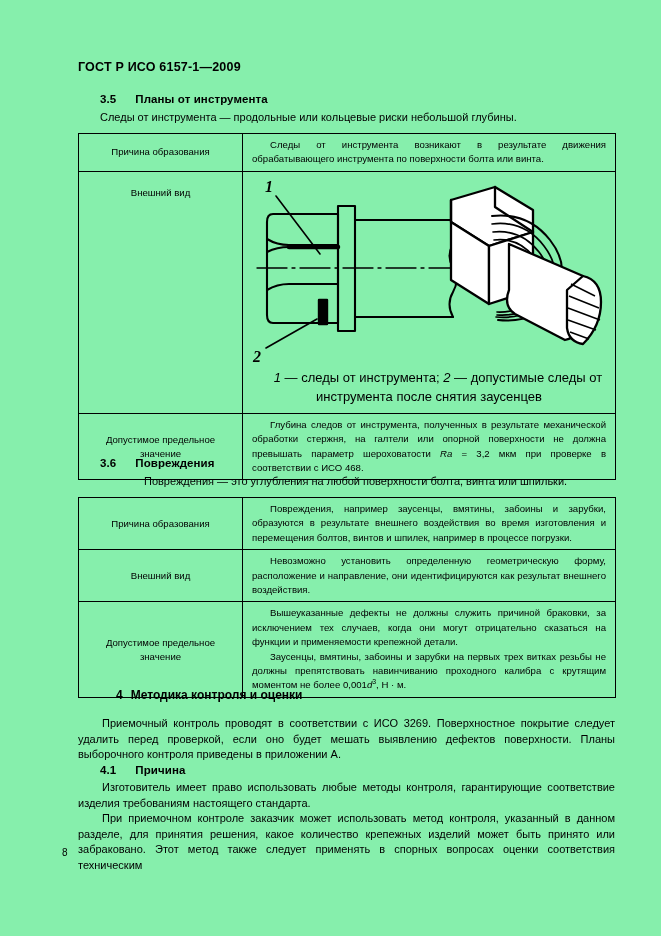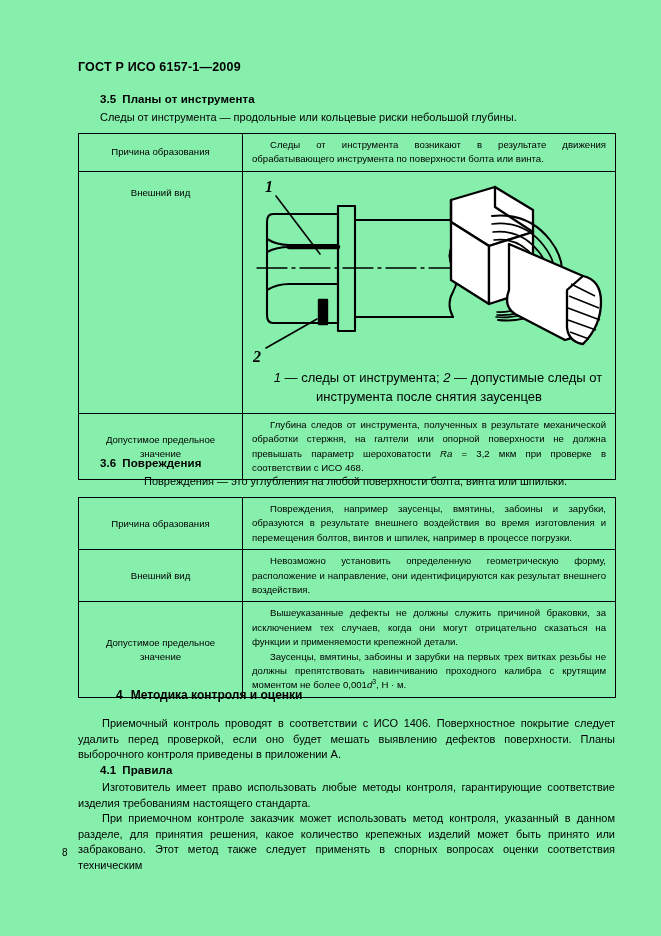--- a/index.html
+++ b/index.html
@@ -28,21 +28,21 @@
     font-weight: bold;
     letter-spacing: 0.2px;
   }
 
   
   .section-head {
     font-size: 11.5px;
     font-weight: bold;
     letter-spacing: 0.1px;
   }
-  .section-head .num { margin-right: 6px; }
+  .section-head .num { margin-right: 19px; }
 
   .body-text {
     font-size: 11px;
     line-height: 1.42;
     text-align: justify;
   }
 
   
   .blk35-head {
     position: absolute;
@@ -293,24 +293,24 @@
           <p>Вышеуказанные дефекты не должны служить причиной браковки, за исключением тех случаев, когда они могут отрицательно сказаться на функции и применяемости крепежной детали.</p>
           <p><span>Заусенцы, вмятины, забоины и зарубки на первых трех витках резьбы не должны препятствовать навинчиванию проходного калибра с крутящим моментом не более 0,001</span><span class="ital">d</span><sup>3</sup><span>, Н · м.</span></p>
         </td>
       </tr>
     </tbody>
   </table>
 
   <div class="clause4-head">
     <span class="num">4</span><span>Методика контроля и оценки</span>
   </div>
-  <div class="clause4-para body-text ind">Приемочный контроль проводят в соответствии с ИСО 1406. Поверхностное покрытие следует удалить перед проверкой, если оно будет мешать выявлению дефектов поверхности. Планы выборочного контроля приведены в приложении А.</div>
+  <div class="clause4-para body-text ind">Приемочный контроль проводят в соответствии с ИСО 3269. Поверхностное покрытие следует удалить перед проверкой, если оно будет мешать выявлению дефектов поверхности. Планы выборочного контроля приведены в приложении А.</div>
 
   <div class="clause41-head section-head">
-    <span class="num">4.1</span><span>Правила</span>
+    <span class="num">4.1</span><span>Причина</span>
   </div>
   <div class="clause41-body">
     <div class="body-text ind">Изготовитель имеет право использовать любые методы контроля, гарантирующие соответствие изделия требованиям настоящего стандарта.</div>
     <div class="body-text ind">При приемочном контроле заказчик может использовать метод контроля, указанный в данном разделе, для принятия решения, какое количество крепежных изделий может быть принято или забраковано. Этот метод также следует применять в спорных вопросах оценки соответствия техническим</div>
   </div>
 
   <div class="page-num">8</div>
 
 </div>
 

